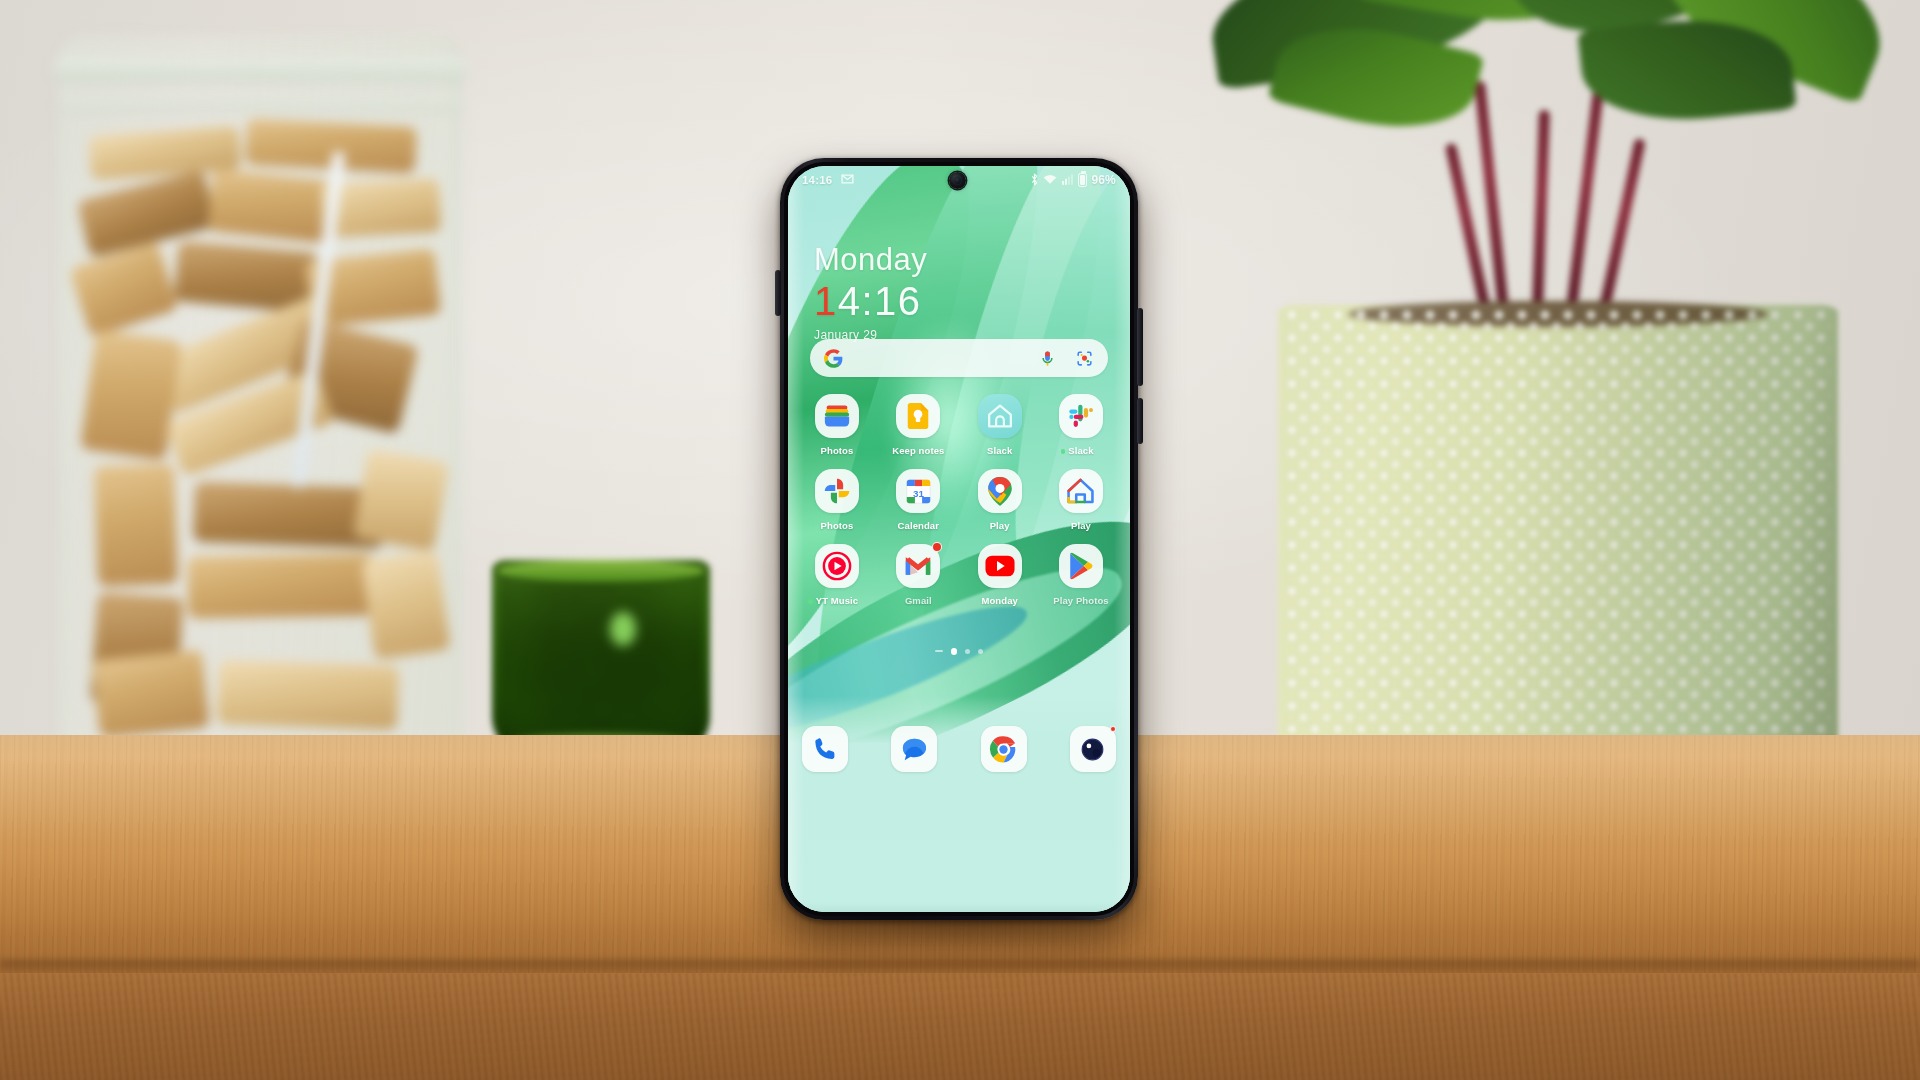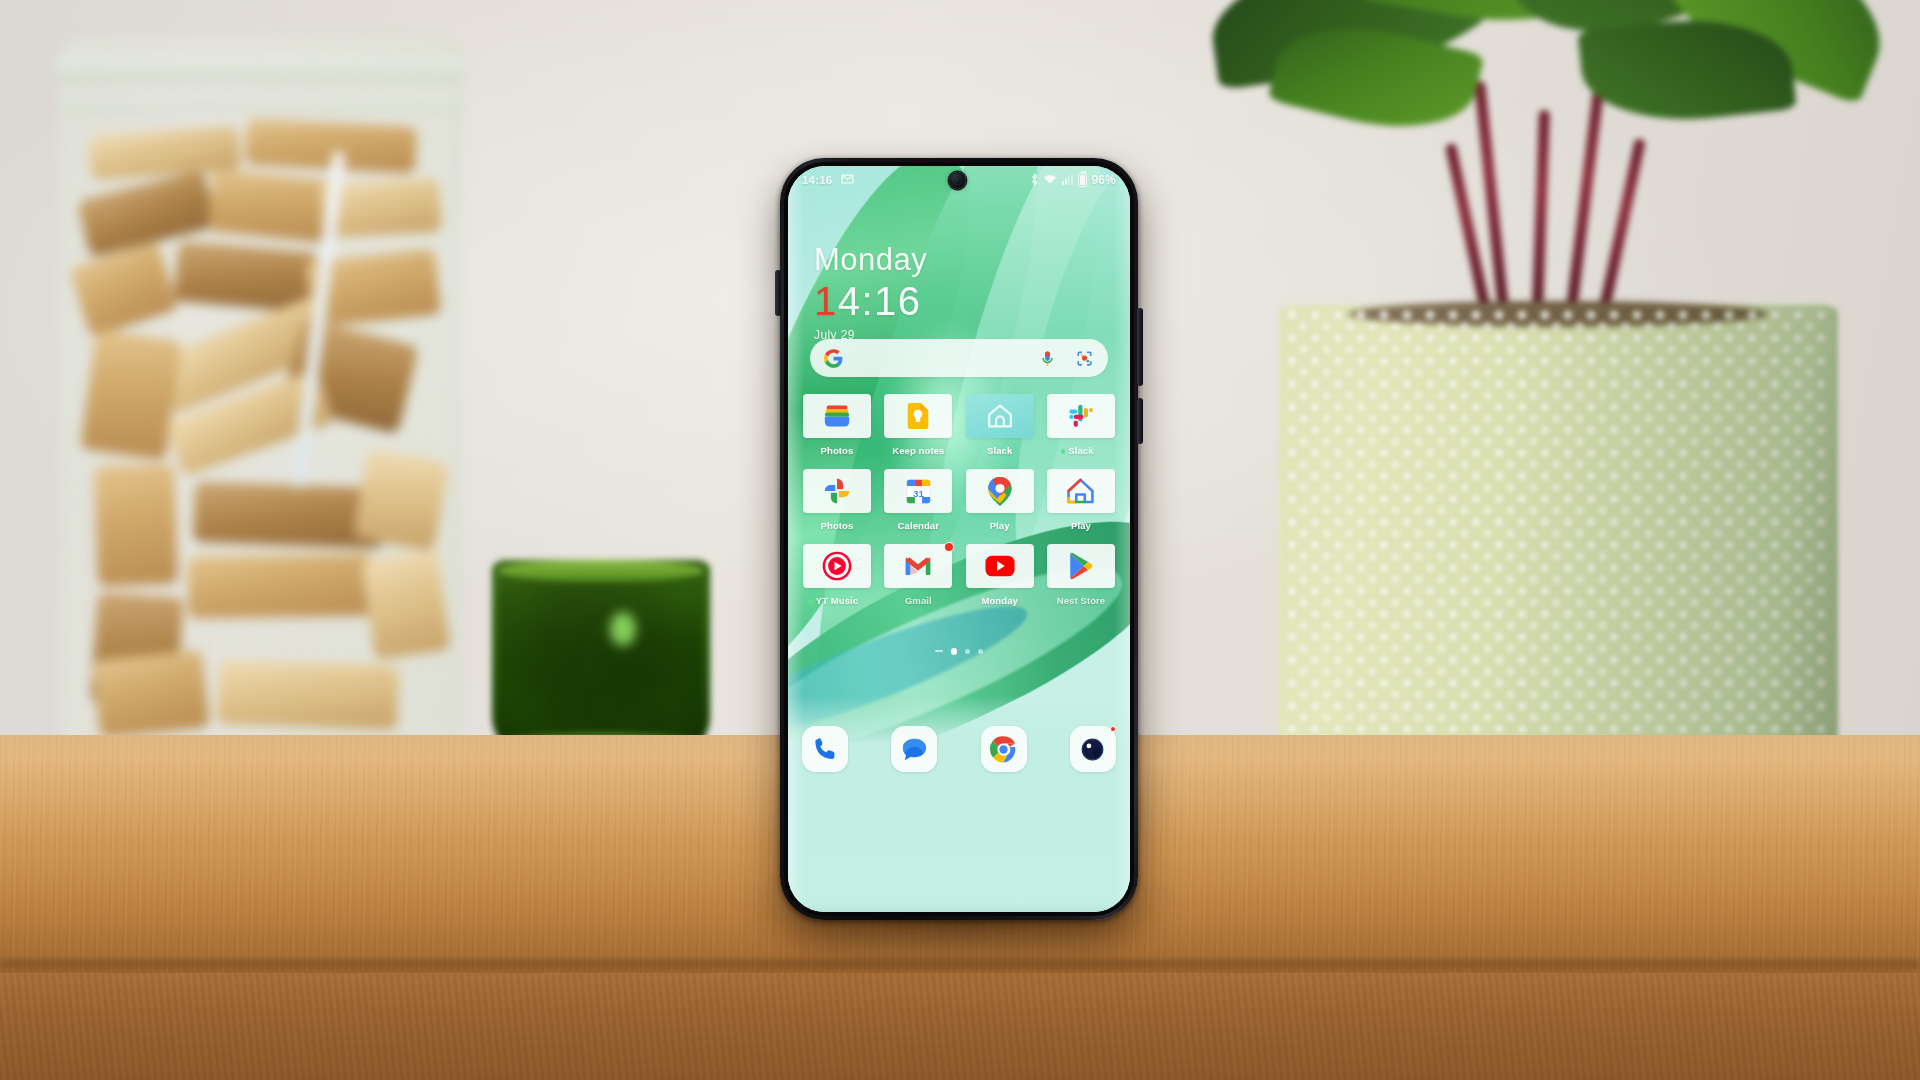--- a/index.html
+++ b/index.html
@@ -200,21 +200,21 @@
         background:rgba(247,252,250,.88); z-index:15; display:flex; align-items:center;
         padding:0 14px; box-shadow:0 1px 3px rgba(0,0,0,.07); }
   .s-space{ flex:1; }
   .s-icon{ width:19px; height:19px; display:block; }
   .mic-gap{ margin-right:18px; }
 
   
   .grid{ position:absolute; left:14px; top:228px; width:314px; z-index:15; }
   .row{ display:flex; justify-content:space-between; margin-bottom:13px; }
   .app{ width:70px; display:flex; flex-direction:column; align-items:center; }
-  .tile{ width:68px; height:44px; border-radius:4px; position:relative;
+  .tile{ width:44px; height:44px; border-radius:17px; position:relative;
         background:rgba(250,253,252,.92); box-shadow:0 1px 3px rgba(0,0,0,.10);
         display:flex; align-items:center; justify-content:center; }
   .tile.nest-tile{ background:linear-gradient(160deg,#9ae6e0,#77d8d4); }
   .label{ margin-top:7px; font-size:9.5px; font-weight:700; color:#ffffff; letter-spacing:.1px;
         text-shadow:0 1px 2px rgba(0,0,0,.22); white-space:nowrap; position:relative; }
   .label.dim{ color:rgba(255,255,255,.80); }
   .dot-note{ position:absolute; left:-7.5px; top:4px; width:4.5px; height:4.5px; border-radius:50%;
         background:#5ee08a; }
   .badge{ position:absolute; right:-2px; top:-2px; width:10px; height:10px; border-radius:50%;
         background:#ea3323; border:1.6px solid rgba(250,253,252,.95); }
@@ -373,21 +373,21 @@
         </div>
       </div>
 
       <div class="punch">
           <div class="ring"></div>
         </div>
 
       <div class="clockw">
         <div class="cw-day">Monday</div>
         <div class="cw-time"><span class="h1">1</span><span>4:16</span></div>
-        <div class="cw-date">July 29</div>
+        <div class="cw-date">January 29</div>
       </div>
 
       <div class="searchbar">
         <span>
           <svg class="s-icon" viewBox="0 0 48 48">
             <path fill="#EA4335" d="M24 9.5c3.5 0 6.6 1.2 9 3.6l6.7-6.7C35.6 2.6 30.2.5 24 .5 14.6.5 6.5 5.9 2.6 13.7l7.8 6.1C12.3 14 17.6 9.5 24 9.5z"></path>
             <path fill="#4285F4" d="M46.5 24.5c0-1.6-.2-3.2-.5-4.7H24v9.3h12.7c-.6 3-2.3 5.5-4.8 7.2l7.5 5.8c4.4-4 7.1-10 7.1-17.6z"></path>
             <path fill="#FBBC05" d="M10.4 28.2a14.5 14.5 0 0 1 0-8.4l-7.8-6.1a23.5 23.5 0 0 0 0 20.6l7.8-6.1z"></path>
             <path fill="#34A853" d="M24 47.5c6.2 0 11.5-2 15.4-5.5l-7.5-5.8c-2.1 1.4-4.8 2.2-7.9 2.2-6.4 0-11.7-4.5-13.6-10.3l-7.8 6.1C6.5 42.1 14.6 47.5 24 47.5z"></path>
           </svg>
@@ -567,21 +567,21 @@
 
           <div class="app">
             <div class="tile">
               <svg width="25" height="28" viewBox="0 0 26 30">
                 <path d="M2 1.5 16.5 15 2 28.5z" fill="#4285F4"></path>
                 <path d="M2 1.5 16.5 15l4.6-4.3-16-9.4A2.6 2.6 0 0 0 2 1.5z" fill="#34A853"></path>
                 <path d="M2 28.5 16.5 15l4.6 4.3-16 9.4a2.6 2.6 0 0 1-3.1-.2z" fill="#EA4335"></path>
                 <path d="M21.1 10.7 16.5 15l4.6 4.3 3.2-1.9c2-1.2 2-3.6 0-4.8z" fill="#FBBC05"></path>
               </svg>
             </div>
-            <div class="label dim">Nest Store</div>
+            <div class="label dim">Play Photos</div>
           </div>
         </div>
       </div>
 
       <div class="pagedots">
         <span class="pdash"></span>
         <span class="pdot on"></span>
         <span class="pdot"></span>
         <span class="pdot"></span>
       </div>

